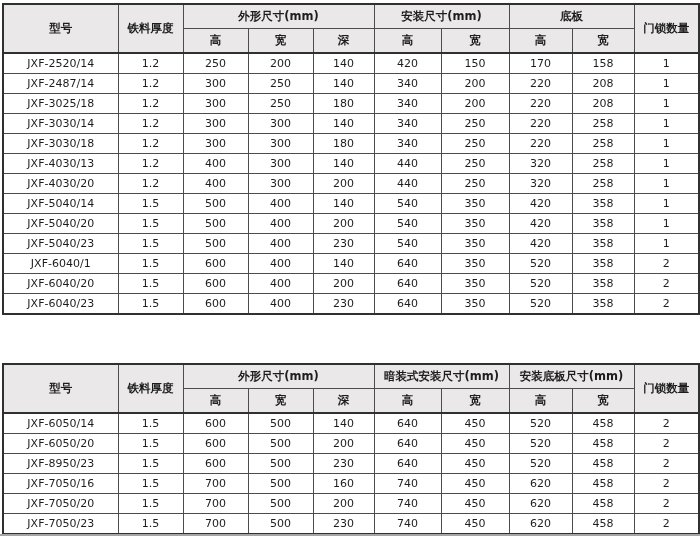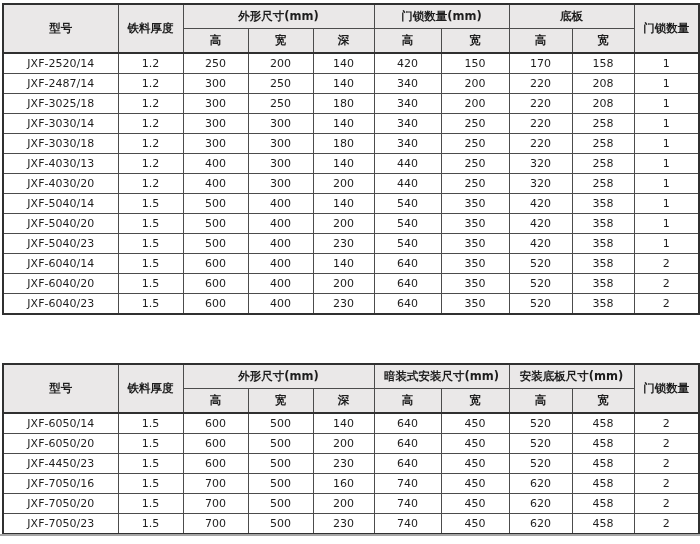--- a/index.html
+++ b/index.html
@@ -85,21 +85,21 @@
         <col class="c6">
         <col class="c7">
         <col class="c8">
         <col class="c9">
     </colgroup>
     <thead>
       <tr>
         <th rowspan="2">型号</th>
         <th rowspan="2">铁料厚度</th>
         <th colspan="3">外形尺寸(mm)</th>
-        <th colspan="2">门锁数量(mm)</th>
+        <th colspan="2">安装尺寸(mm)</th>
         <th colspan="2">底板</th>
         <th rowspan="2">门锁数量</th>
       </tr>
       <tr>
         <th>高</th>
         <th>宽</th>
         <th>深</th>
         <th>高</th>
         <th>宽</th>
         <th>高</th>
@@ -221,21 +221,21 @@
           <td>500</td>
           <td>400</td>
           <td>230</td>
           <td>540</td>
           <td>350</td>
           <td>420</td>
           <td>358</td>
           <td>1</td>
         </tr>
         <tr>
-          <td>JXF-6040/14</td>
+          <td>JXF-6040/1</td>
           <td>1.5</td>
           <td>600</td>
           <td>400</td>
           <td>140</td>
           <td>640</td>
           <td>350</td>
           <td>520</td>
           <td>358</td>
           <td>2</td>
         </tr>
@@ -317,21 +317,21 @@
           <td>600</td>
           <td>500</td>
           <td>200</td>
           <td>640</td>
           <td>450</td>
           <td>520</td>
           <td>458</td>
           <td>2</td>
         </tr>
         <tr>
-          <td>JXF-4450/23</td>
+          <td>JXF-8950/23</td>
           <td>1.5</td>
           <td>600</td>
           <td>500</td>
           <td>230</td>
           <td>640</td>
           <td>450</td>
           <td>520</td>
           <td>458</td>
           <td>2</td>
         </tr>

